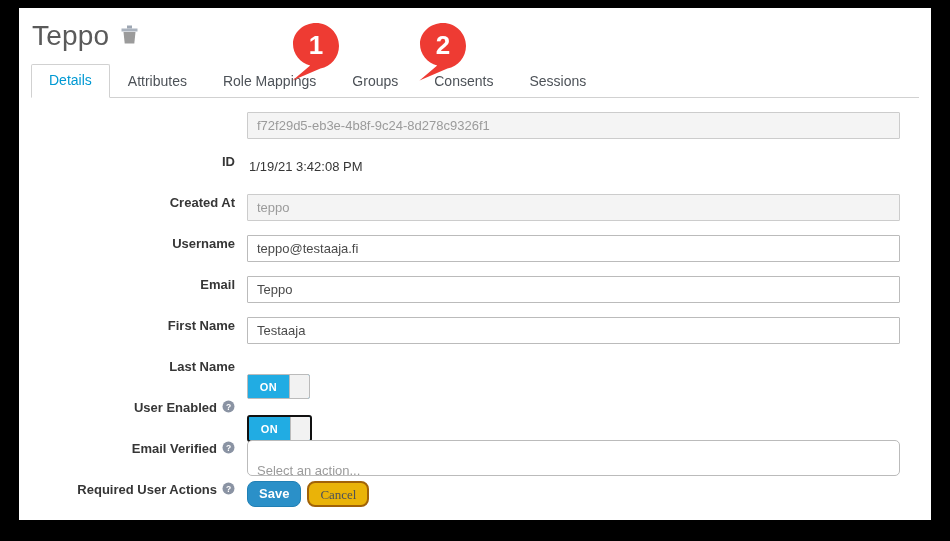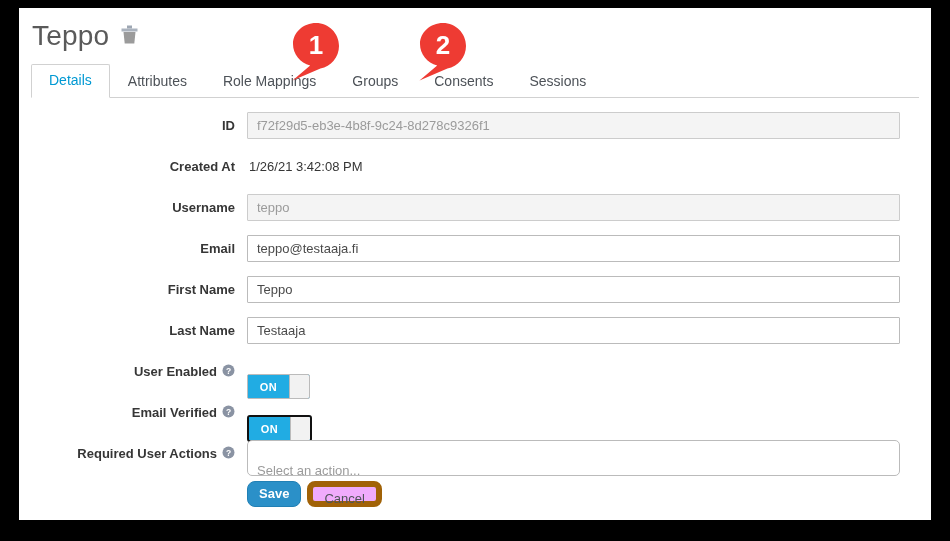--- a/index.html
+++ b/index.html
@@ -96,20 +96,21 @@
     padding-right: 12px;
     font-size: 13px;
     font-weight: bold;
     color: #363636;
     line-height: 28px;
     white-space: nowrap;
     display: flex;
     justify-content: flex-end;
     align-items: center;
     height: 28px;
+    margin-top: 36px;
   }
   .label-text { display: inline-block; }
   .help-icon {
     display: inline-block;
     margin-left: 5px;
     vertical-align: middle;
     position: relative;
     top: 1px;
   }
   .form-control { flex: 1; padding-right: 0; }
@@ -204,23 +205,24 @@
     cursor: pointer;
     line-height: 24px;
   }
   .btn-primary {
     background: #2b90c8;
     border: 1px solid #2180b5;
     color: #ffffff;
     font-weight: bold;
   }
   .btn-default {
-    background: #f0abfc;
-    border: 6px solid #a16207;
+    background: #eab308;
+    border: 2px solid #a16207;
     color: #4d5258;
+    font-family: Liberation Serif, serif;
   }
 
   
   .pin {
     position: absolute;
     width: 54px;
     height: 60px;
     pointer-events: none;
   }
   .pin .num {
@@ -271,21 +273,21 @@
         <div class="form-control">
           <input class="txt disabled" type="text" readonly="" disabled="" value="f72f29d5-eb3e-4b8f-9c24-8d278c9326f1" style="">
         </div>
       </div>
 
       <div class="form-row">
         <div class="form-label">
           <span class="label-text">Created At</span>
         </div>
         <div class="form-control">
-          <div class="static-val">1/26/21 3:42:08 PM</div>
+          <div class="static-val">1/19/21 3:42:08 PM</div>
         </div>
       </div>
 
       <div class="form-row">
         <div class="form-label">
           <span class="label-text">Username</span>
         </div>
         <div class="form-control">
           <input class="txt disabled" type="text" readonly="" disabled="" value="teppo" style="">
         </div>

